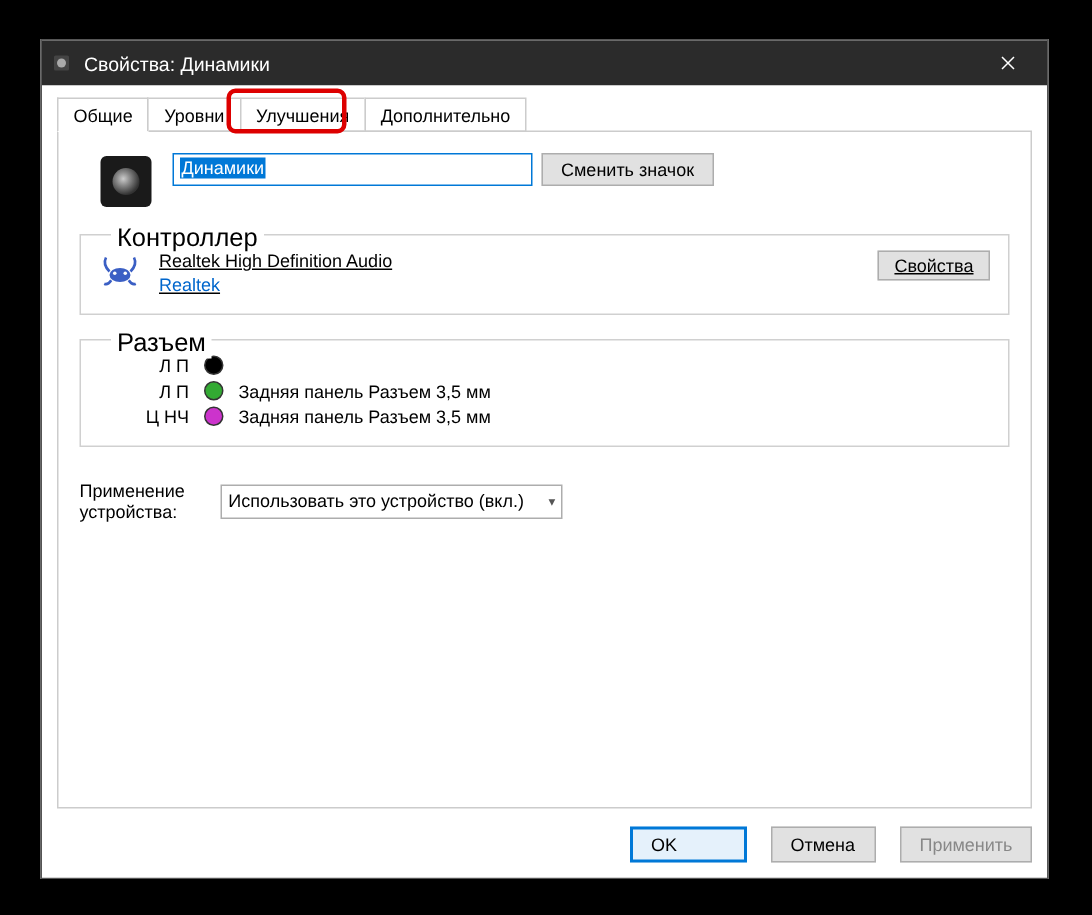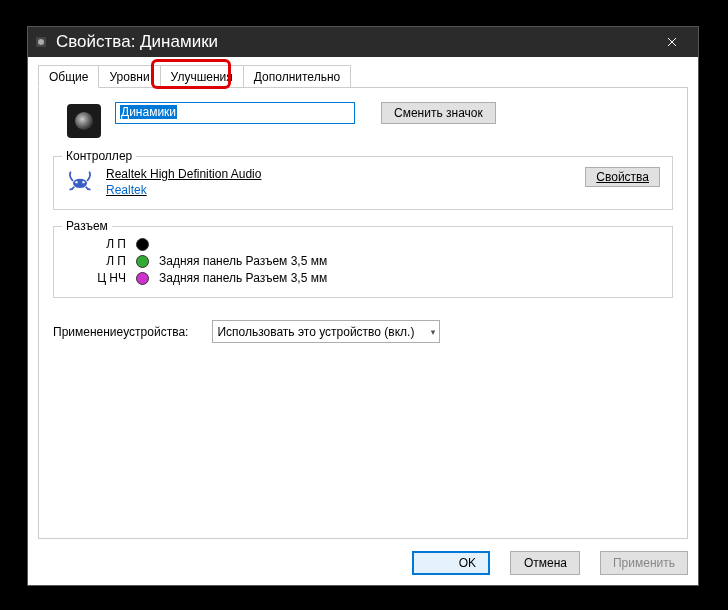--- a/index.html
+++ b/index.html
@@ -1,55 +1,55 @@
 <!DOCTYPE html>
 <html><head>
 <meta charset="utf-8">
 <style>
 * { box-sizing: border-box; margin: 0; padding: 0; font-family: "Segoe UI", Tahoma, sans-serif; font-size: 12px; }
 body { background: #000; width: 728px; height: 610px; position: relative; }
 .outer-frame { position: absolute; left: 27px; top: 26px; width: 672px; height: 560px; background: #fff; border: 1px solid #555; box-shadow: 0 0 0 1px #000; }
 .titlebar { height: 30px; background: #2b2b2b; color: #fff; display: flex; align-items: center; padding: 0 6px; }
 .titlebar .icon-wrap { width: 16px; height: 16px; margin-right: 6px; display: flex; align-items: center; justify-content: center; }
-.titlebar .title { flex: 1; font-size: 17px; }
+.titlebar .title { flex: 1; font-size: 13px; }
 .titlebar .close { width: 40px; height: 30px; display: flex; align-items: center; justify-content: center; color: #fff; }
 .titlebar .close svg { width: 10px; height: 10px; }
 .client { position: relative; height: calc(100% - 30px); background: #fff; }
 .tabs { position: absolute; left: 10px; top: 8px; display: flex; align-items: flex-end; justify-content: flex-end; }
 .tab { padding: 4px 10px 3px; border: 1px solid #ccc; background: #fff; position: relative; margin-right: -1px; color: #000; }
 .tab.active { border-bottom-color: #fff; z-index: 2; }
 .highlight-box { position: absolute; left: 123px; top: 2px; width: 80px; height: 30px; border: 3px solid #d00; border-radius: 6px; z-index: 5; pointer-events: none; }
 .tab-content { position: absolute; left: 10px; right: 10px; top: 30px; bottom: 46px; border: 1px solid #ccc; padding: 14px; }
 .device-row { display: flex; align-items: flex-start; gap: 14px; margin-bottom: 18px; }
 .speaker-icon { width: 34px; height: 34px; background: #1a1a1a; border-radius: 4px; display: flex; align-items: center; justify-content: center; margin-left: 14px; margin-top: 2px; }
 .speaker-icon .cone { width: 18px; height: 18px; border-radius: 50%; background: radial-gradient(circle at 40% 40%, #ccc 0%, #888 30%, #333 70%); }
 .name-area { display: flex; flex-direction: row; gap: 6px; }
 .name-input { width: 240px; height: 22px; border: 1px solid #0078d7; padding: 2px 4px; color: #000; }
 .name-input .sel { background: #0078d7; color: #fff; padding: 0 1px; }
-.btn { border: 1px solid #adadad; background: #e1e1e1; padding: 3px 12px; color: #000; min-width: 70px; text-align: right; margin-left: 20px; }
+.btn { border: 1px solid #adadad; background: #e1e1e1; padding: 3px 12px; color: #000; min-width: 70px; text-align: left; }
 .btn.small { padding: 2px 10px; }
 .btn.wide { min-width: 98px; }
 .fieldset { border: 1px solid #d0d0d0; padding: 10px 12px 12px; margin-bottom: 16px; position: relative; }
-.legend { position: absolute; top: -8px; left: 8px; background: #fff; padding: 0 4px; font-size: 12px; }
+.legend { position: absolute; top: -8px; left: 20px; background: #fff; padding: 0 4px; font-size: 17px; }
 .ctrl-row { display: flex; align-items: flex-start; gap: 12px; text-decoration: underline; }
 .realtek-icon { width: 28px; height: 28px; display: flex; align-items: center; justify-content: center; }
 .ctrl-text { flex: 1; display: flex; flex-direction: column; gap: 2px; }
 .link { color: #0066cc; }
 .jack-list { display: flex; flex-direction: column; gap: 3px; padding-left: 10px; }
-.jack { display: flex; align-items: center; gap: 10px; }
+.jack { display: flex; align-items: flex-start; gap: 10px; }
 .jack .lbl { width: 50px; text-align: right; }
 .jack .dot { width: 13px; height: 13px; border-radius: 50%; border: 1px solid #333; }
 .dot.black { background: #000; }
 .dot.green { background: #3a3; }
 .dot.magenta { background: #c3c; }
 .usage-row { display: flex; align-items: center; gap: 24px; margin-top: 22px; }
-.usage-lbl { display: flex; flex-direction: row; }
+.usage-lbl { display: flex; flex-direction: column; }
 .select { border: 1px solid #adadad; padding: 2px 4px; width: 228px; height: 23px; display: flex; align-items: center; justify-content: space-between; background: #fff; }
 .select .chev { font-size: 9px; color: #555; }
-.footer { position: absolute; right: 10px; bottom: 10px; display: flex; gap: 0; }
+.footer { position: absolute; right: 10px; bottom: 10px; display: flex; gap: 16px; }
 .btn.primary { border: 2px solid #0078d7; background: #e5f1fb; min-width: 78px; }
 .btn.disabled { color: #888; }
 </style>
 </head>
 <body>
 
 <div class="outer-frame">
   <div class="titlebar">
     <span class="icon-wrap">
       <svg viewBox="0 0 16 16">

